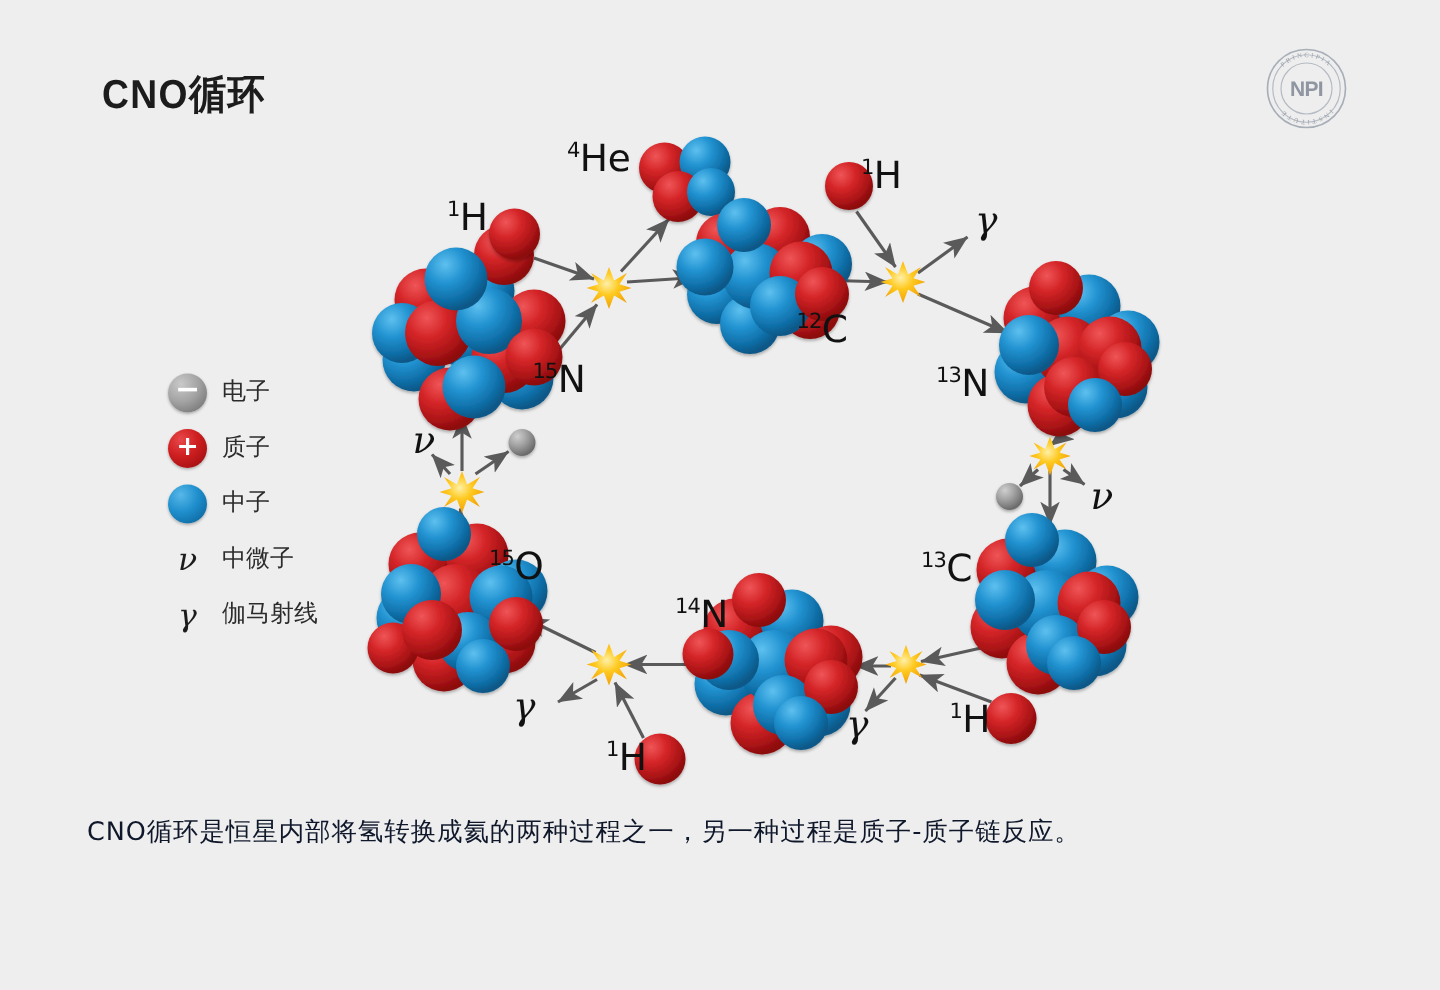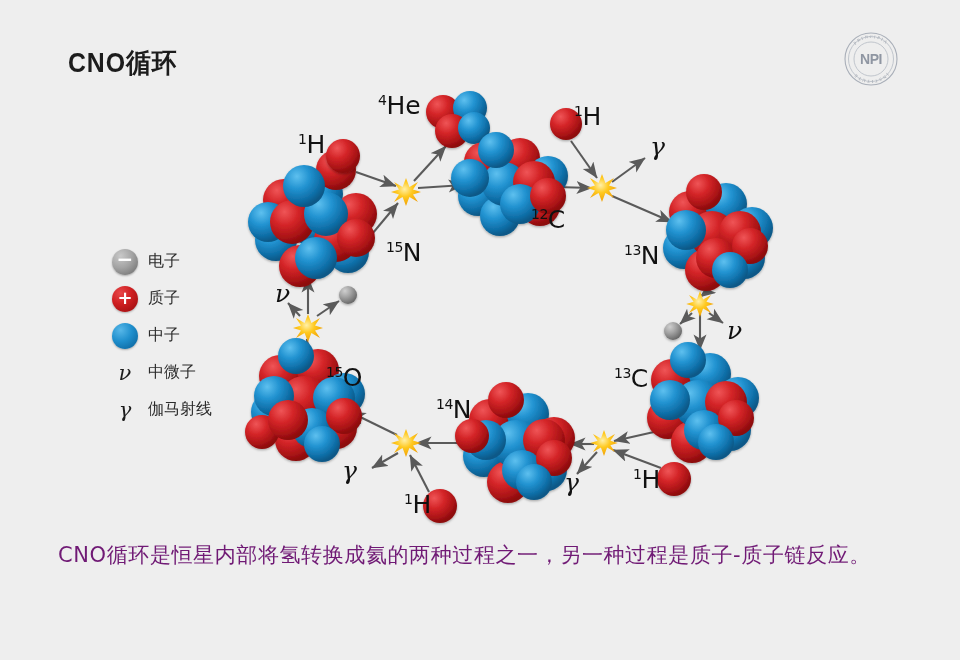--- a/index.html
+++ b/index.html
@@ -60,22 +60,22 @@
   .sign.minus{font-size:20px;top:-3px;}
   .greek{
     font-family:"DejaVu Serif", serif;
     font-style:italic;font-size:21px;color:#1c1c1c;
   }
 
   
   #caption{
     position:absolute;left:58px;top:538px;width:858px;
     font-family:"DejaVu Sans", sans-serif;
-    font-size:21px;line-height:35px;
-    color:#701a75;letter-spacing:.6px;
+    font-size:17px;line-height:35px;
+    color:#0f172a;letter-spacing:.6px;
   }
 
   
   .nlabel{
     position:absolute;
     font-family:"DejaVu Sans", sans-serif;
     color:#111;white-space:nowrap;
     font-size:25px;line-height:1;
   }
   .nlabel sup{font-size:14px;vertical-align:super;letter-spacing:-.5px;}
@@ -330,26 +330,26 @@
         </g>
       <g transform="translate(406,443)">
           <path d="M0,-14 L3.4,-5 L12,-10 L7,-2.5 L15,0 L7,2.5 L12,10 L3.4,5 L0,14 L-3.4,5 L-12,10 L-7,2.5 L-15,0 L-7,-2.5 L-12,-10 L-3.4,-5 Z" fill="url(#gS)"></path>
         </g>
       <g transform="translate(308,328)">
           <path d="M0,-14 L3.4,-5 L12,-10 L7,-2.5 L15,0 L7,2.5 L12,10 L3.4,5 L0,14 L-3.4,5 L-12,10 L-7,2.5 L-15,0 L-7,-2.5 L-12,-10 L-3.4,-5 Z" fill="url(#gS)"></path>
         </g>
     </g>
   </svg>
 
-  <div class="nlabel" style="left:355px;top:240px;margin-left:31px;"><sup>15</sup>N</div>
+  <div class="nlabel" style="left:355px;top:240px;"><sup>15</sup>N</div>
   <div class="nlabel" style="left:378px;top:93px;"><sup>4</sup>He</div>
   <div class="nlabel" style="left:515px;top:207px;margin-left:16px;"><sup>12</sup>C</div>
   <div class="nlabel" style="left:624px;top:243px;"><sup>13</sup>N</div>
   <div class="nlabel" style="left:614px;top:366px;"><sup>13</sup>C</div>
-  <div class="nlabel" style="left:436px;top:397px;"><sup>14</sup>N</div>
+  <div class="nlabel" style="left:450px;top:397px;"><sup>14</sup>N</div>
   <div class="nlabel" style="left:326px;top:365px;"><sup>15</sup>O</div>
 
   <div class="nlabel" style="left:298px;top:132px;"><sup>1</sup>H</div>
   <div class="nlabel" style="left:574px;top:104px;"><sup>1</sup>H</div>
   <div class="nlabel" style="left:633px;top:467px;"><sup>1</sup>H</div>
   <div class="nlabel" style="left:404px;top:492px;"><sup>1</sup>H</div>
 
   <div class="glabel" style="left:650px;top:134px;">γ</div>
   <div class="glabel" style="left:727px;top:318px;">ν</div>
   <div class="glabel" style="left:564px;top:470px;">γ</div>

